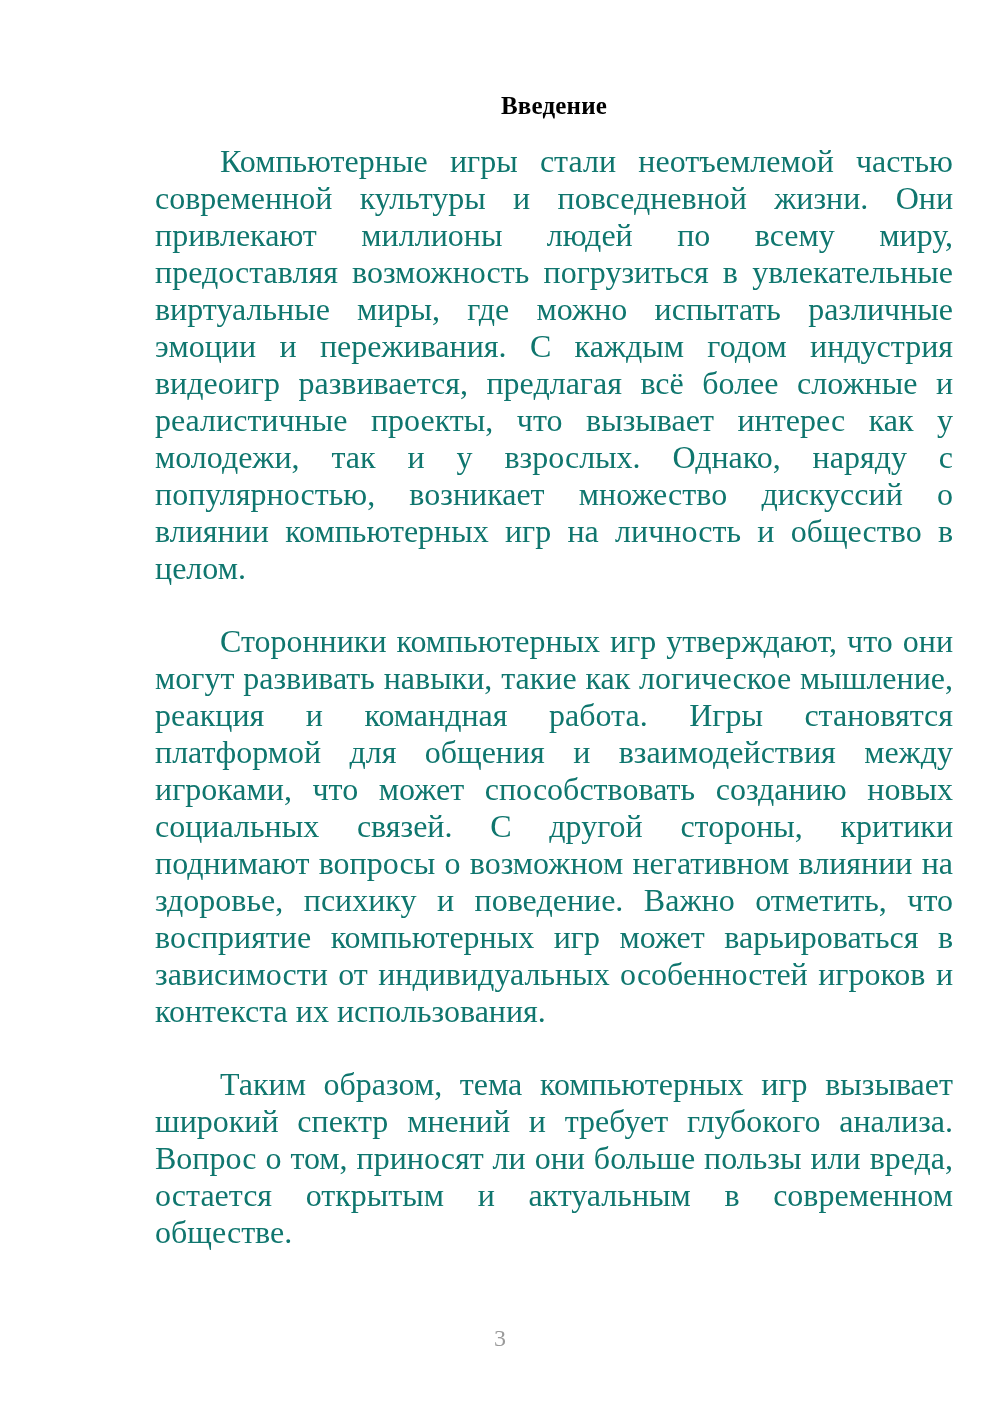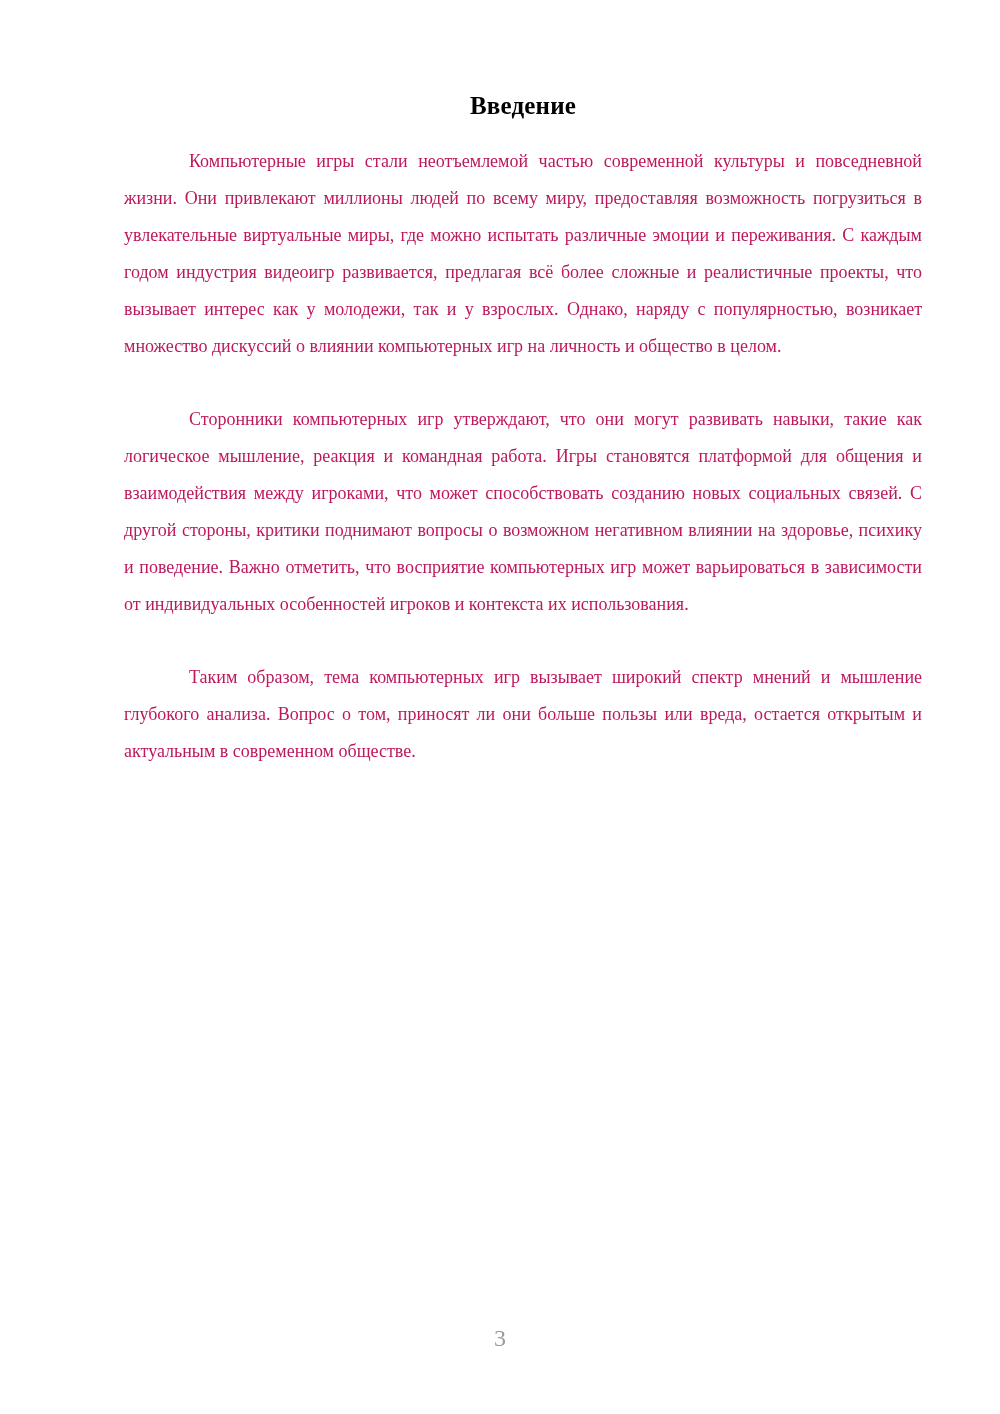--- a/index.html
+++ b/index.html
@@ -20,44 +20,44 @@
     width: 1000px;
     height: 1414px;
     margin: 0 auto;
     background: #ffffff;
     box-sizing: border-box;
     overflow: hidden;
   }
 
   .content {
     position: absolute;
-    left: 124px;
+    left: 155px;
     top: 0;
     width: 798px;
   }
 
   .doc-heading {
     margin: 0;
     padding: 92px 0 0 0;
     font-size: 25px;
     font-weight: bold;
     text-align: center;
     letter-spacing: 0.2px;
     line-height: 1.1;
     color: #000000;
   }
 
   .body-text {
     margin: 0;
-    font-size: 18px;
+    font-size: 32px;
     line-height: 37px;
     text-align: justify;
     text-justify: inter-word;
     text-indent: 65px;
-    color: #be185d;
+    color: #0f766e;
     hyphens: none;
   }
 
   .body-text.first {
     margin-top: 23px;
   }
 
   .body-text + .body-text {
     margin-top: 36px;
   }
@@ -79,19 +79,19 @@
 <div class="page">
 
   <div class="content">
 
     <h1 class="doc-heading">Введение</h1>
 
     <p class="body-text first">Компьютерные игры стали неотъемлемой частью современной культуры и повседневной жизни. Они привлекают миллионы людей по всему миру, предоставляя возможность погрузиться в увлекательные виртуальные миры, где можно испытать различные эмоции и переживания. С каждым годом индустрия видеоигр развивается, предлагая всё более сложные и реалистичные проекты, что вызывает интерес как у молодежи, так и у взрослых. Однако, наряду с популярностью, возникает множество дискуссий о влиянии компьютерных игр на личность и общество в целом.</p>
 
     <p class="body-text">Сторонники компьютерных игр утверждают, что они могут развивать навыки, такие как логическое мышление, реакция и командная работа. Игры становятся платформой для общения и взаимодействия между игроками, что может способствовать созданию новых социальных связей. С другой стороны, критики поднимают вопросы о возможном негативном влиянии на здоровье, психику и поведение. Важно отметить, что восприятие компьютерных игр может варьироваться в зависимости от индивидуальных особенностей игроков и контекста их использования.</p>
 
-    <p class="body-text">Таким образом, тема компьютерных игр вызывает широкий спектр мнений и мышление глубокого анализа. Вопрос о том, приносят ли они больше пользы или вреда, остается открытым и актуальным в современном обществе.</p>
+    <p class="body-text">Таким образом, тема компьютерных игр вызывает широкий спектр мнений и требует глубокого анализа. Вопрос о том, приносят ли они больше пользы или вреда, остается открытым и актуальным в современном обществе.</p>
 
   </div>
 
   <div class="page-number">3</div>
 
 </div>
 
 </body></html>

